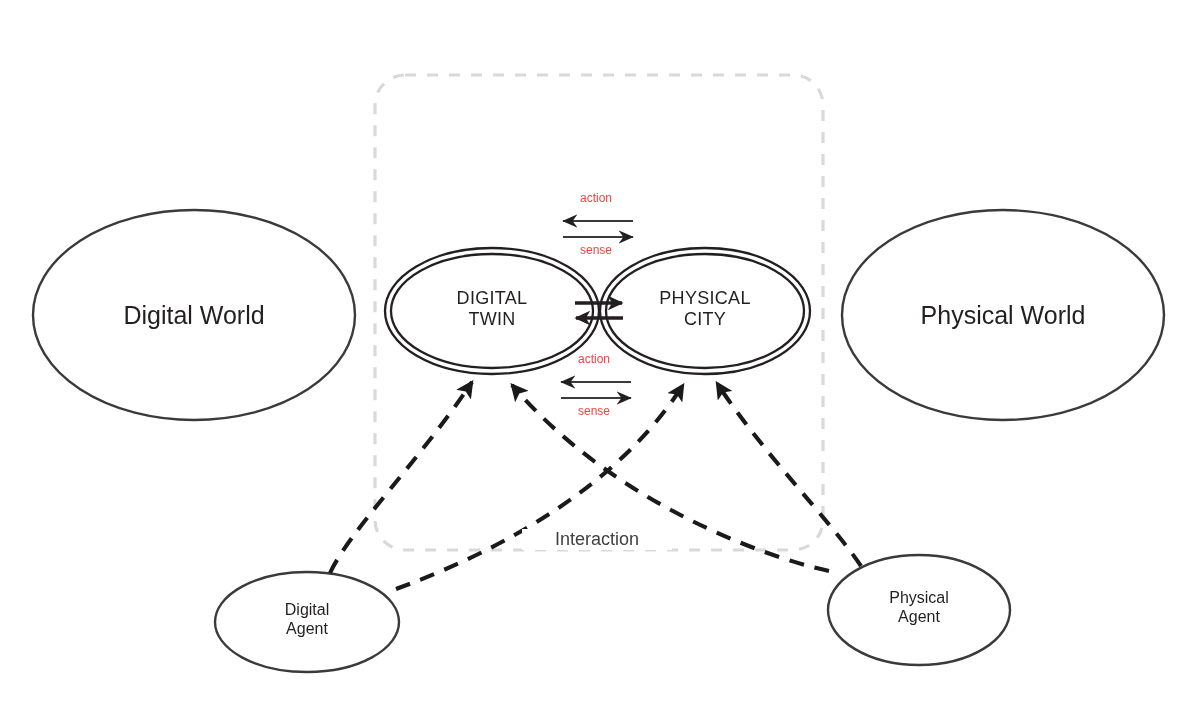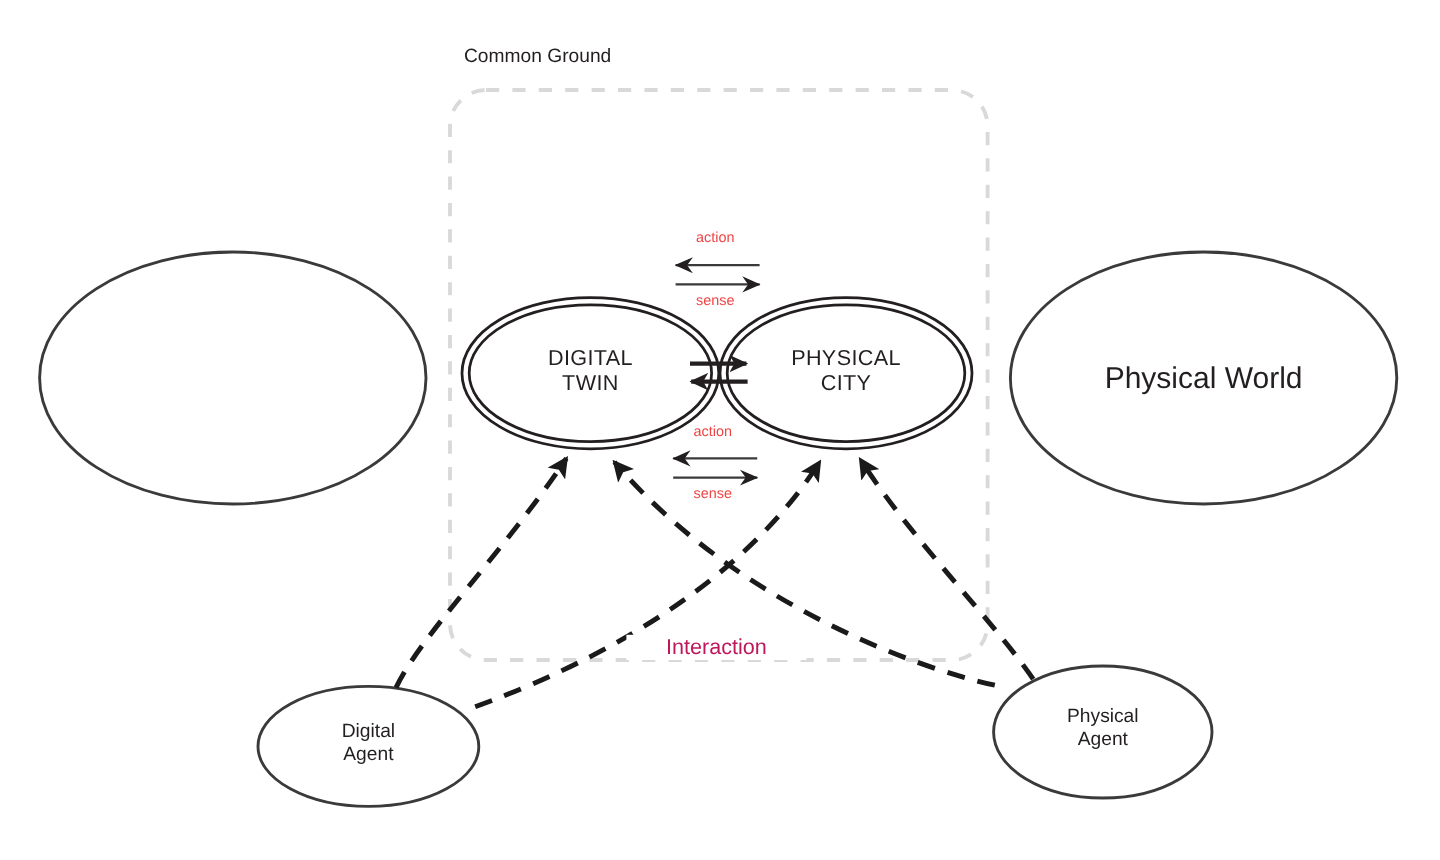--- a/index.html
+++ b/index.html
@@ -59,21 +59,21 @@
   .region-label {
     position: absolute;
     font-size: 16px;
     color: #231f20;
     text-align: center;
     font-family: "Liberation Sans", sans-serif;
   }
   .interaction-label {
     position: absolute;
     font-size: 18px;
-    color: #be185d;
+    color: #404040;
     text-align: center;
     background: #ffffff;
     padding: 0 5px;
     font-family: "Liberation Sans", sans-serif;
   }
 </style>
 </head>
 <body>
 
 <div id="canvas">
@@ -120,22 +120,22 @@
 
     <path d="M 330 573 C 350 530 420 460 472 382" fill="none" stroke="#1a1a1a" stroke-width="4.1" stroke-dasharray="15 11" stroke-linecap="butt" marker-end="url(#dashArrow)"></path>
 
     <path d="M 396 589 C 470 562 610 500 683 385" fill="none" stroke="#1a1a1a" stroke-width="4.1" stroke-dasharray="15 11" stroke-linecap="butt" marker-end="url(#dashArrow)"></path>
 
     <path d="M 829 571 C 760 556 610 500 512 385" fill="none" stroke="#1a1a1a" stroke-width="4.1" stroke-dasharray="15 11" stroke-linecap="butt" marker-end="url(#dashArrow)"></path>
 
     <path d="M 861 566 C 830 520 760 450 717 383" fill="none" stroke="#1a1a1a" stroke-width="4.1" stroke-dasharray="15 11" stroke-linecap="butt" marker-end="url(#dashArrow)"></path>
   </svg>
 
-  <div class="region-label" style="left:348px; top:39px; width:200px;">Common Ground</div>
 
+  <div class="node-label world-label" style="left:94px; top:301px; width:200px;">Digital World</div>
 
   <div class="node-label world-label" style="left:903px; top:301px; width:200px;">Physical World</div>
 
   <div class="node-label core-label" style="left:412px; top:288px; width:160px;">DIGITAL
 TWIN</div>
 
   <div class="node-label core-label" style="left:625px; top:288px; width:160px;">PHYSICAL
 CITY</div>
 
   <div class="node-label agent-label" style="left:237px; top:601px; width:140px;">Digital

